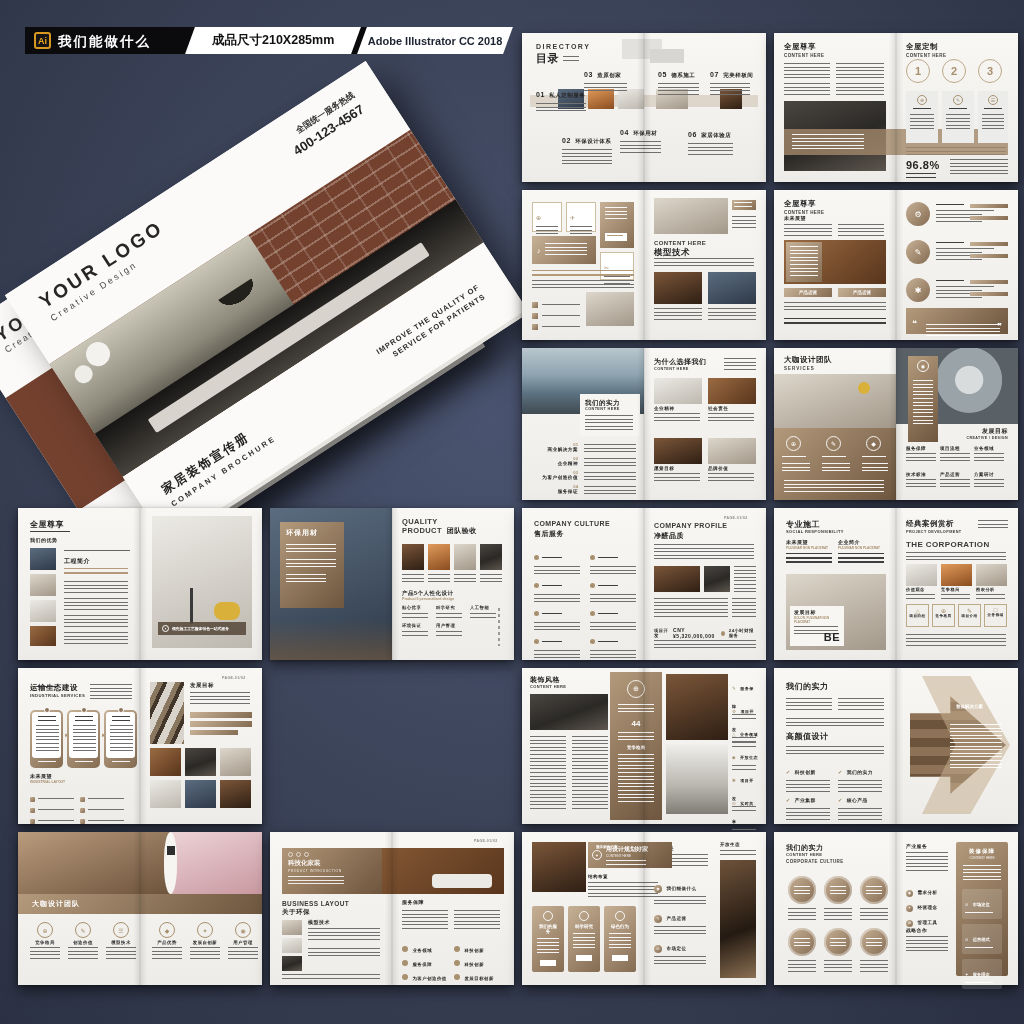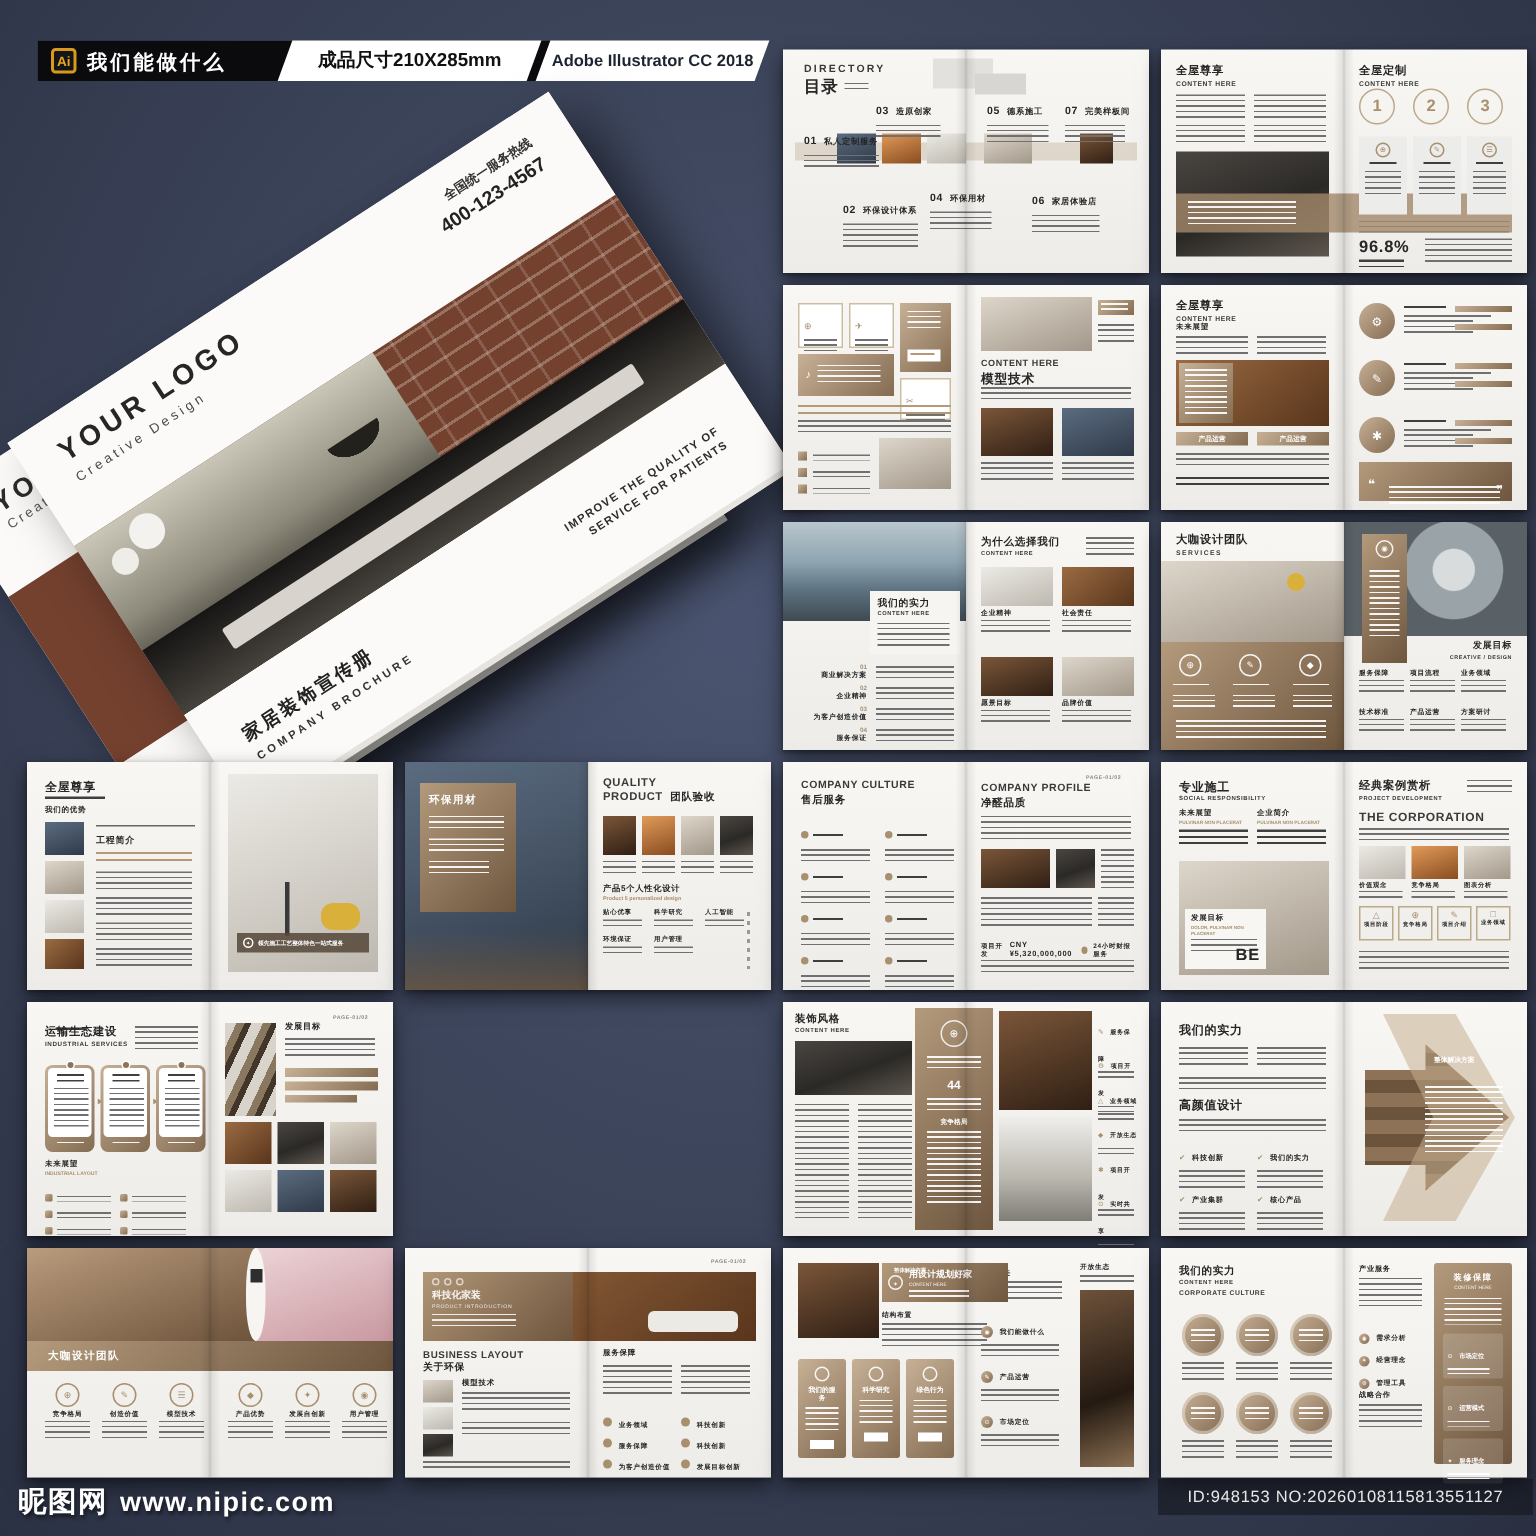--- a/index.html
+++ b/index.html
@@ -839,21 +839,14 @@
     <div class="pand" style="left:182px;top:10px;width:52px;height:134px;border-radius:2px;padding:6px;text-align:center">
       <div class="wht" style="font-weight:700;font-size:5.5px;letter-spacing:1px">装修保障</div>
       <div class="wht" style="font-size:3.2px;opacity:.9;margin-top:1px">CONTENT HERE</div>
       <div class="Lw" style="width:38px;height:18px;margin:5px auto 0"></div>
       <div style="background:rgba(255,255,255,.15);border-radius:2px;margin-top:6px;padding:3px;text-align:left"><span class="wht" style="font-size:4px">⊙</span> <span class="wht" style="font-weight:700;font-size:4.2px">市场定位</span><div class="Lw" style="width:28px;height:4px;margin-top:2px"></div></div>
       <div style="background:rgba(255,255,255,.15);border-radius:2px;margin-top:5px;padding:3px;text-align:left"><span class="wht" style="font-size:4px">⊙</span> <span class="wht" style="font-weight:700;font-size:4.2px">运营模式</span><div class="Lw" style="width:28px;height:4px;margin-top:2px"></div></div>
       <div style="background:rgba(255,255,255,.15);border-radius:2px;margin-top:5px;padding:3px;text-align:left"><span class="wht" style="font-size:4px">✦</span> <span class="wht" style="font-weight:700;font-size:4.2px">服务理念</span><div class="Lw" style="width:28px;height:4px;margin-top:2px"></div></div>
     </div>
   </div>
 
-  <div style="position:absolute;left:12px;top:988px;color:#fff;font-weight:700;font-size:19px;letter-spacing:1px;text-shadow:1px 2px 3px rgba(0,0,0,.6);display:flex;gap:8px;align-items:baseline">
-    <span>昵图网</span>
-    <span style="font-size:18px">www.nipic.com</span>
-  </div>
-  <div style="position:absolute;left:772px;top:986px;width:250px;height:24px;background:rgba(18,20,26,.55);display:flex;align-items:center;justify-content:center">
-    <span style="color:#e8e8e8;font-size:11px;letter-spacing:.5px">ID:948153 NO:20260108115813551127</span>
-  </div>
 
 </div>
 
 </body></html>

